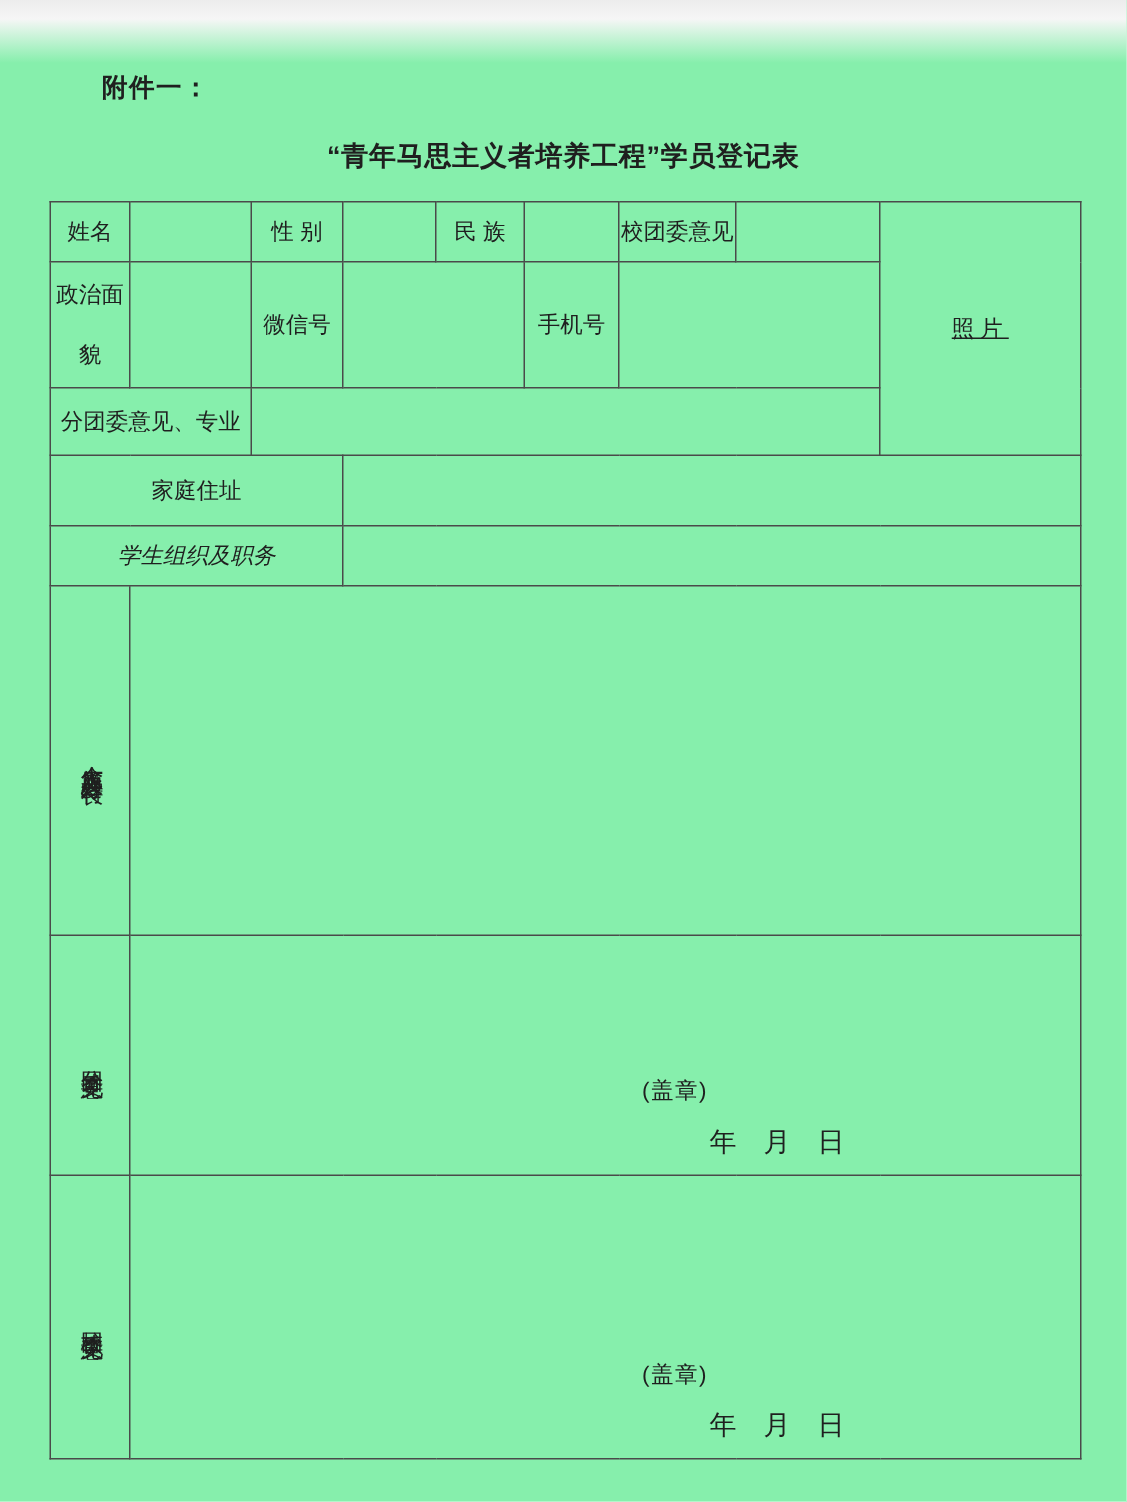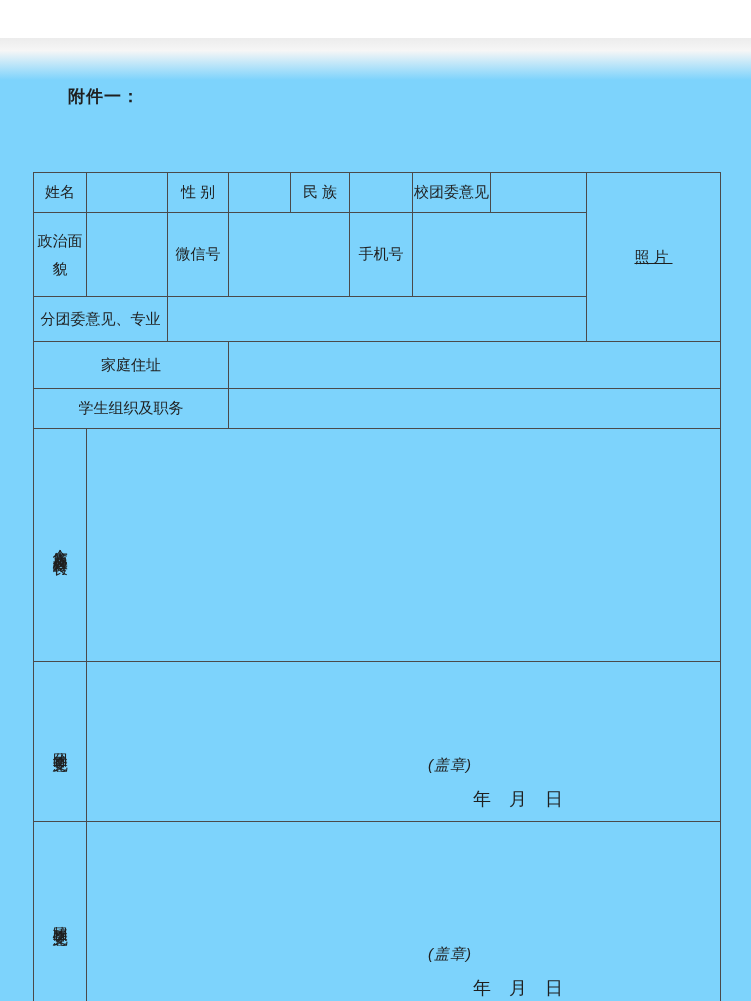--- a/index.html
+++ b/index.html
@@ -3,21 +3,21 @@
 <meta charset="utf-8">
 <style>
   * { margin: 0; padding: 0; box-sizing: border-box; }
   html, body { width: 751px; height: 1001px; background: #ffffff; }
   body {
     font-family: "Liberation Sans", "DejaVu Sans", sans-serif;
     color: #1f1f1f;
     position: relative;
     overflow: hidden;
   }
-  .page { position: absolute; inset: 0; background: #7dd3fc; margin-top: 38px; }
+  .page { position: absolute; inset: 0; background: #86efac; }
   .page::before {
     content: ""; position: absolute; left: 0; top: 0; right: 0; height: 42px;
     background: linear-gradient(180deg, #ececec 0%, #f6f6f6 30%, rgba(255,255,255,0) 100%);
     pointer-events: none;
   }
   .page::after {
     content: ""; position: absolute; left: 0; bottom: 0; right: 0; height: 14px;
     background: linear-gradient(0deg, #dededе 0%, #e9e9e9 20%, rgba(255,255,255,0) 100%);
     pointer-events: none;
   }
@@ -36,50 +36,51 @@
   table.reg th, table.reg td {
     border: 1.5px solid #4a4a4a;
     font-weight: normal; font-size: 15px;
     text-align: center; vertical-align: middle;
     padding: 0; position: relative;
   }
   tr.r1 { height: 40px; }
   tr.r2 { height: 84px; }
   tr.r3 { height: 45px; }
   tr.r4 { height: 47px; }
-  tr.r5 { height: 40px; }
+  tr.r5 { height: 40px; font-style: italic; }
   tr.r6 { height: 233px; }
   tr.r7 { height: 160px; }
   tr.r8 { height: 189px; }
-  th.wrap2 { line-height: 28px; padding-top: 8px; white-space: normal; }
+  th.wrap2 { line-height: 40px; padding-top: 8px; white-space: normal; }
   th.lowered { padding-top: 34px; }
   td.photo { letter-spacing: 4px; text-decoration: underline; }
   th.vert span.v-label {
     display: inline-block;
     writing-mode: vertical-lr;
     text-orientation: upright;
     letter-spacing: 1.5px;
     line-height: 1.1;
   }
   td.opinion .stamp {
     position: absolute; left: 341px; bottom: 46px;
-    font-size: 15px; letter-spacing: 1px; font-style: italic;
+    font-size: 15px; letter-spacing: 1px;
   }
   td.opinion .dateline {
     position: absolute; left: 386px; bottom: 10px;
     font-size: 18px; word-spacing: 13px;
   }
 </style>
 </head>
 <body>
 
 <div class="page">
 
   <div class="attachment-label">附件一：</div>
 
+  <div class="form-title">“青年马思主义者培养工程”学员登记表</div>
 
   <table class="reg">
     <colgroup>
       <col style="width:53px">
       <col style="width:81px">
       <col style="width:61px">
       <col style="width:62px">
       <col style="width:59px">
       <col style="width:63px">
       <col style="width:78px">

